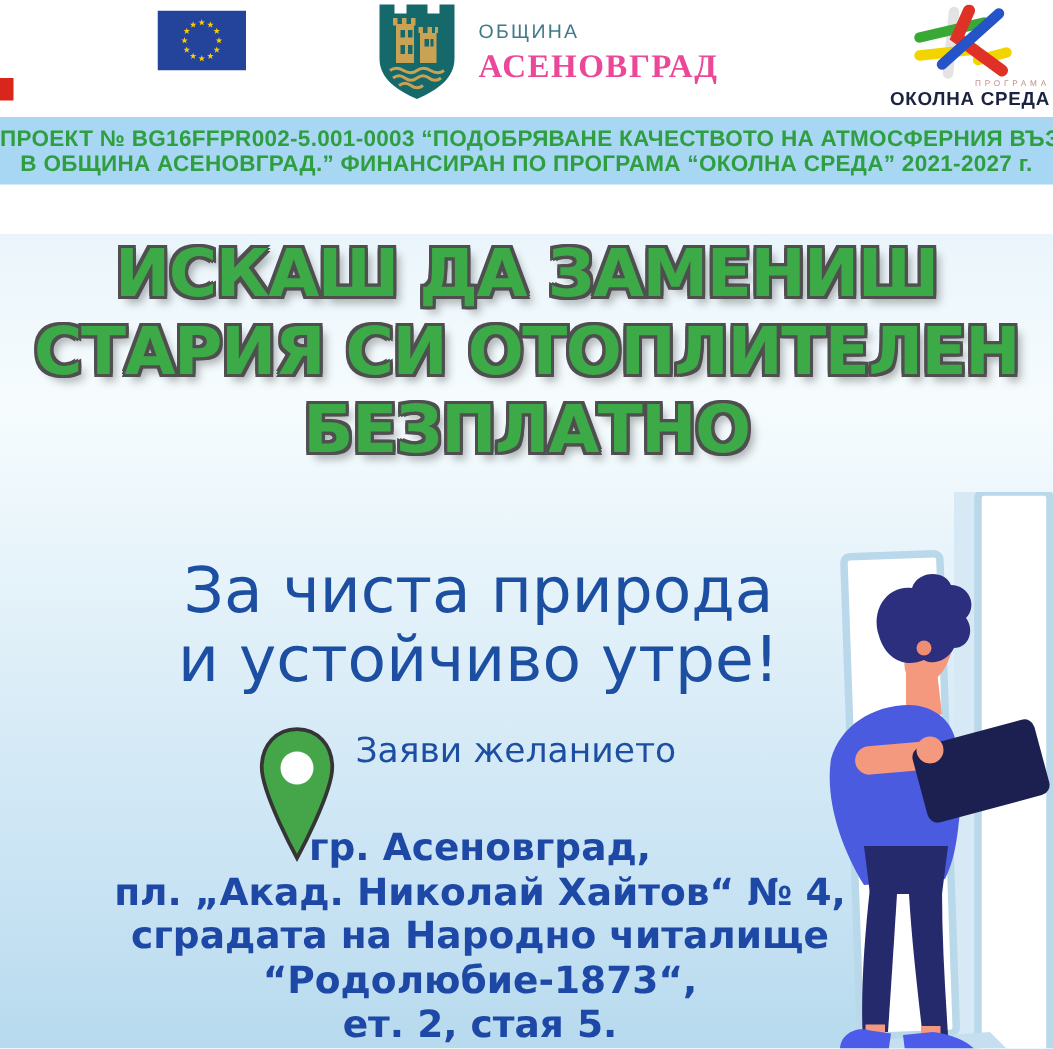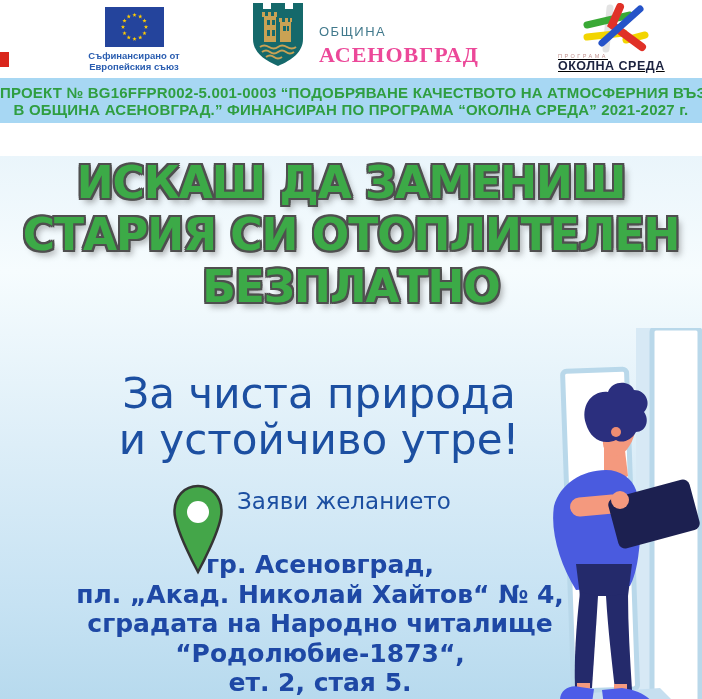--- a/index.html
+++ b/index.html
@@ -9,27 +9,27 @@
 
   
   .header { position:absolute; top:0; left:0; width:702px; height:78px; background:#ffffff; }
   .red-mark { position:absolute; left:0; top:52px; width:9px; height:15px; background:#d9261c; }
 
   .eu-block { position:absolute; left:76px; top:7px; width:116px; text-align:center; }
   .eu-block svg { display:block; margin:0 auto 3px auto; }
   .eu-cap { font-family:"Liberation Sans",sans-serif; font-size:9.5px; font-weight:bold;
             color:#2a5db0; line-height:11px; }
 
-  .muni-block { position:absolute; left:250px; top:2px; display:flex; align-items:flex-end; gap:13px; }
+  .muni-block { position:absolute; left:250px; top:2px; display:flex; align-items:center; gap:13px; }
   .muni-top { font-family:"Liberation Sans",sans-serif; font-size:13px; color:#41798c;
               letter-spacing:1.5px; margin-bottom:3px; }
   .muni-bottom { font-family:"Liberation Serif",serif; font-size:22px; font-weight:bold;
                  color:#ec4899; letter-spacing:1px; }
 
-  .env-block { position:absolute; left:558px; top:3px; width:116px; text-align:left;text-decoration:underline; }
+  .env-block { position:absolute; left:584px; top:3px; width:116px; text-align:right; }
   .env-block svg { display:block; margin:0 auto; }
   .env-top { font-family:"Liberation Sans",sans-serif; font-size:5.5px; letter-spacing:2.5px;
              color:#c2928f; margin-top:0px; }
   .env-bottom { font-family:"Liberation Sans",sans-serif; font-size:12.5px; font-weight:bold;
                 color:#1c2340; letter-spacing:0.5px; }
 
   
   .banner { position:absolute; top:78px; left:0; width:702px; height:45px; box-sizing:border-box;
             background:#a7d7f3; padding-top:6px; text-align:center; white-space:nowrap;
             font-family:"Liberation Sans",sans-serif; font-weight:bold; font-size:15px;
@@ -82,24 +82,20 @@
           <use href="#eustar" x="39.5" y="26.25"></use>
           <use href="#eustar" x="35.25" y="30.46"></use>
           <use href="#eustar" x="29.5" y="32"></use>
           <use href="#eustar" x="23.75" y="30.46"></use>
           <use href="#eustar" x="19.5" y="26.25"></use>
           <use href="#eustar" x="18" y="20"></use>
           <use href="#eustar" x="19.5" y="13.75"></use>
           <use href="#eustar" x="23.75" y="9.54"></use>
         </g>
       </svg>
-      <div class="eu-cap">
-        <div>Съфинансирано от</div>
-        <div>Европейския съюз</div>
-      </div>
     </div>
 
     <div class="muni-block">
       <svg width="56" height="66" viewBox="0 0 56 66">
         <path d="M3,1 h10 v6 h8 V1 h14 v6 h8 V1 h10 v36 c0,13 -11,21 -25,27 C14,58 3,50 3,37 Z" fill="#15696b"></path>
         <g fill="#c9a254">
           <rect x="14" y="14" width="12" height="26"></rect>
           <rect x="30" y="20" width="11" height="20"></rect>
           <rect x="12" y="10" width="3" height="5"></rect>
             <rect x="18" y="10" width="3" height="5"></rect>

